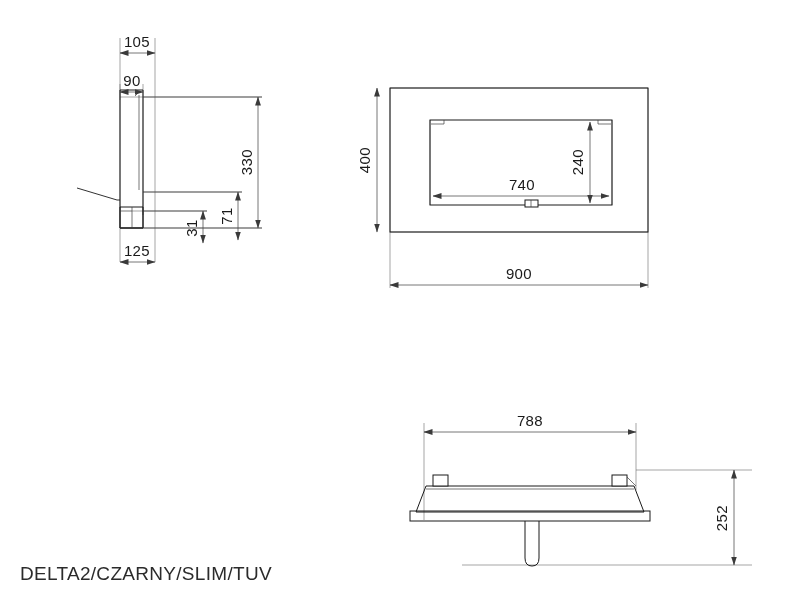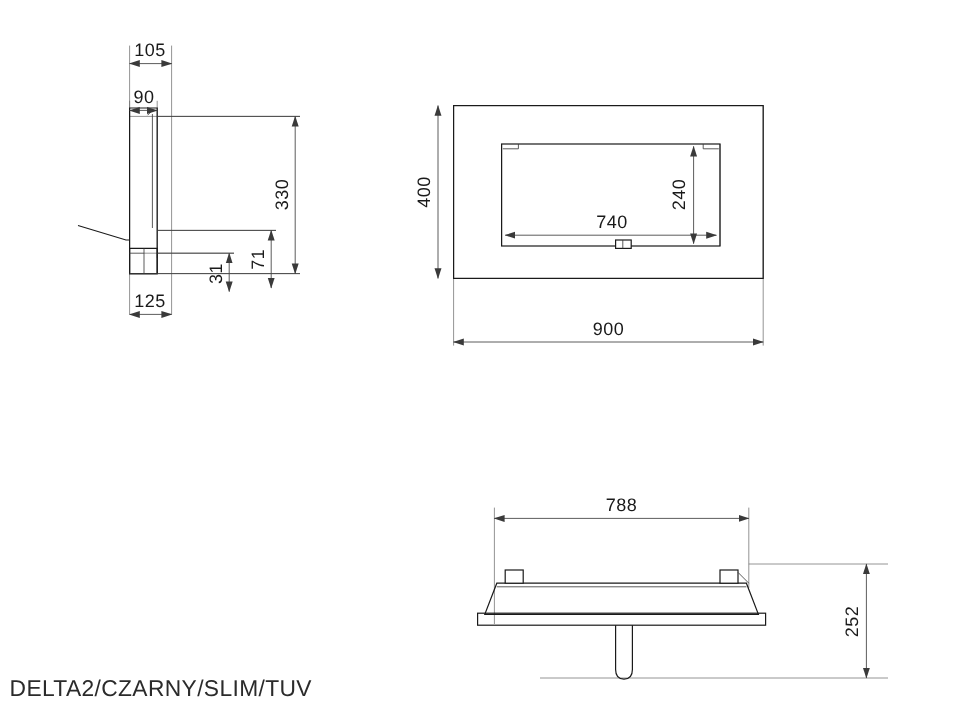--- a/index.html
+++ b/index.html
@@ -9,21 +9,21 @@
   }
   body {
     width: 800px;
     height: 600px;
     font-family: "Liberation Sans", sans-serif;
     overflow: hidden;
     position: relative;
   }
   #drawing-root {
     position: absolute;
-    left: 0;
+    left: 12px;
     top: 0;
     width: 784px;
     height: 600px;
   }
   svg.cad {
     display: block;
     width: 800px;
     height: 600px;
     background: #ffffff;
   }

